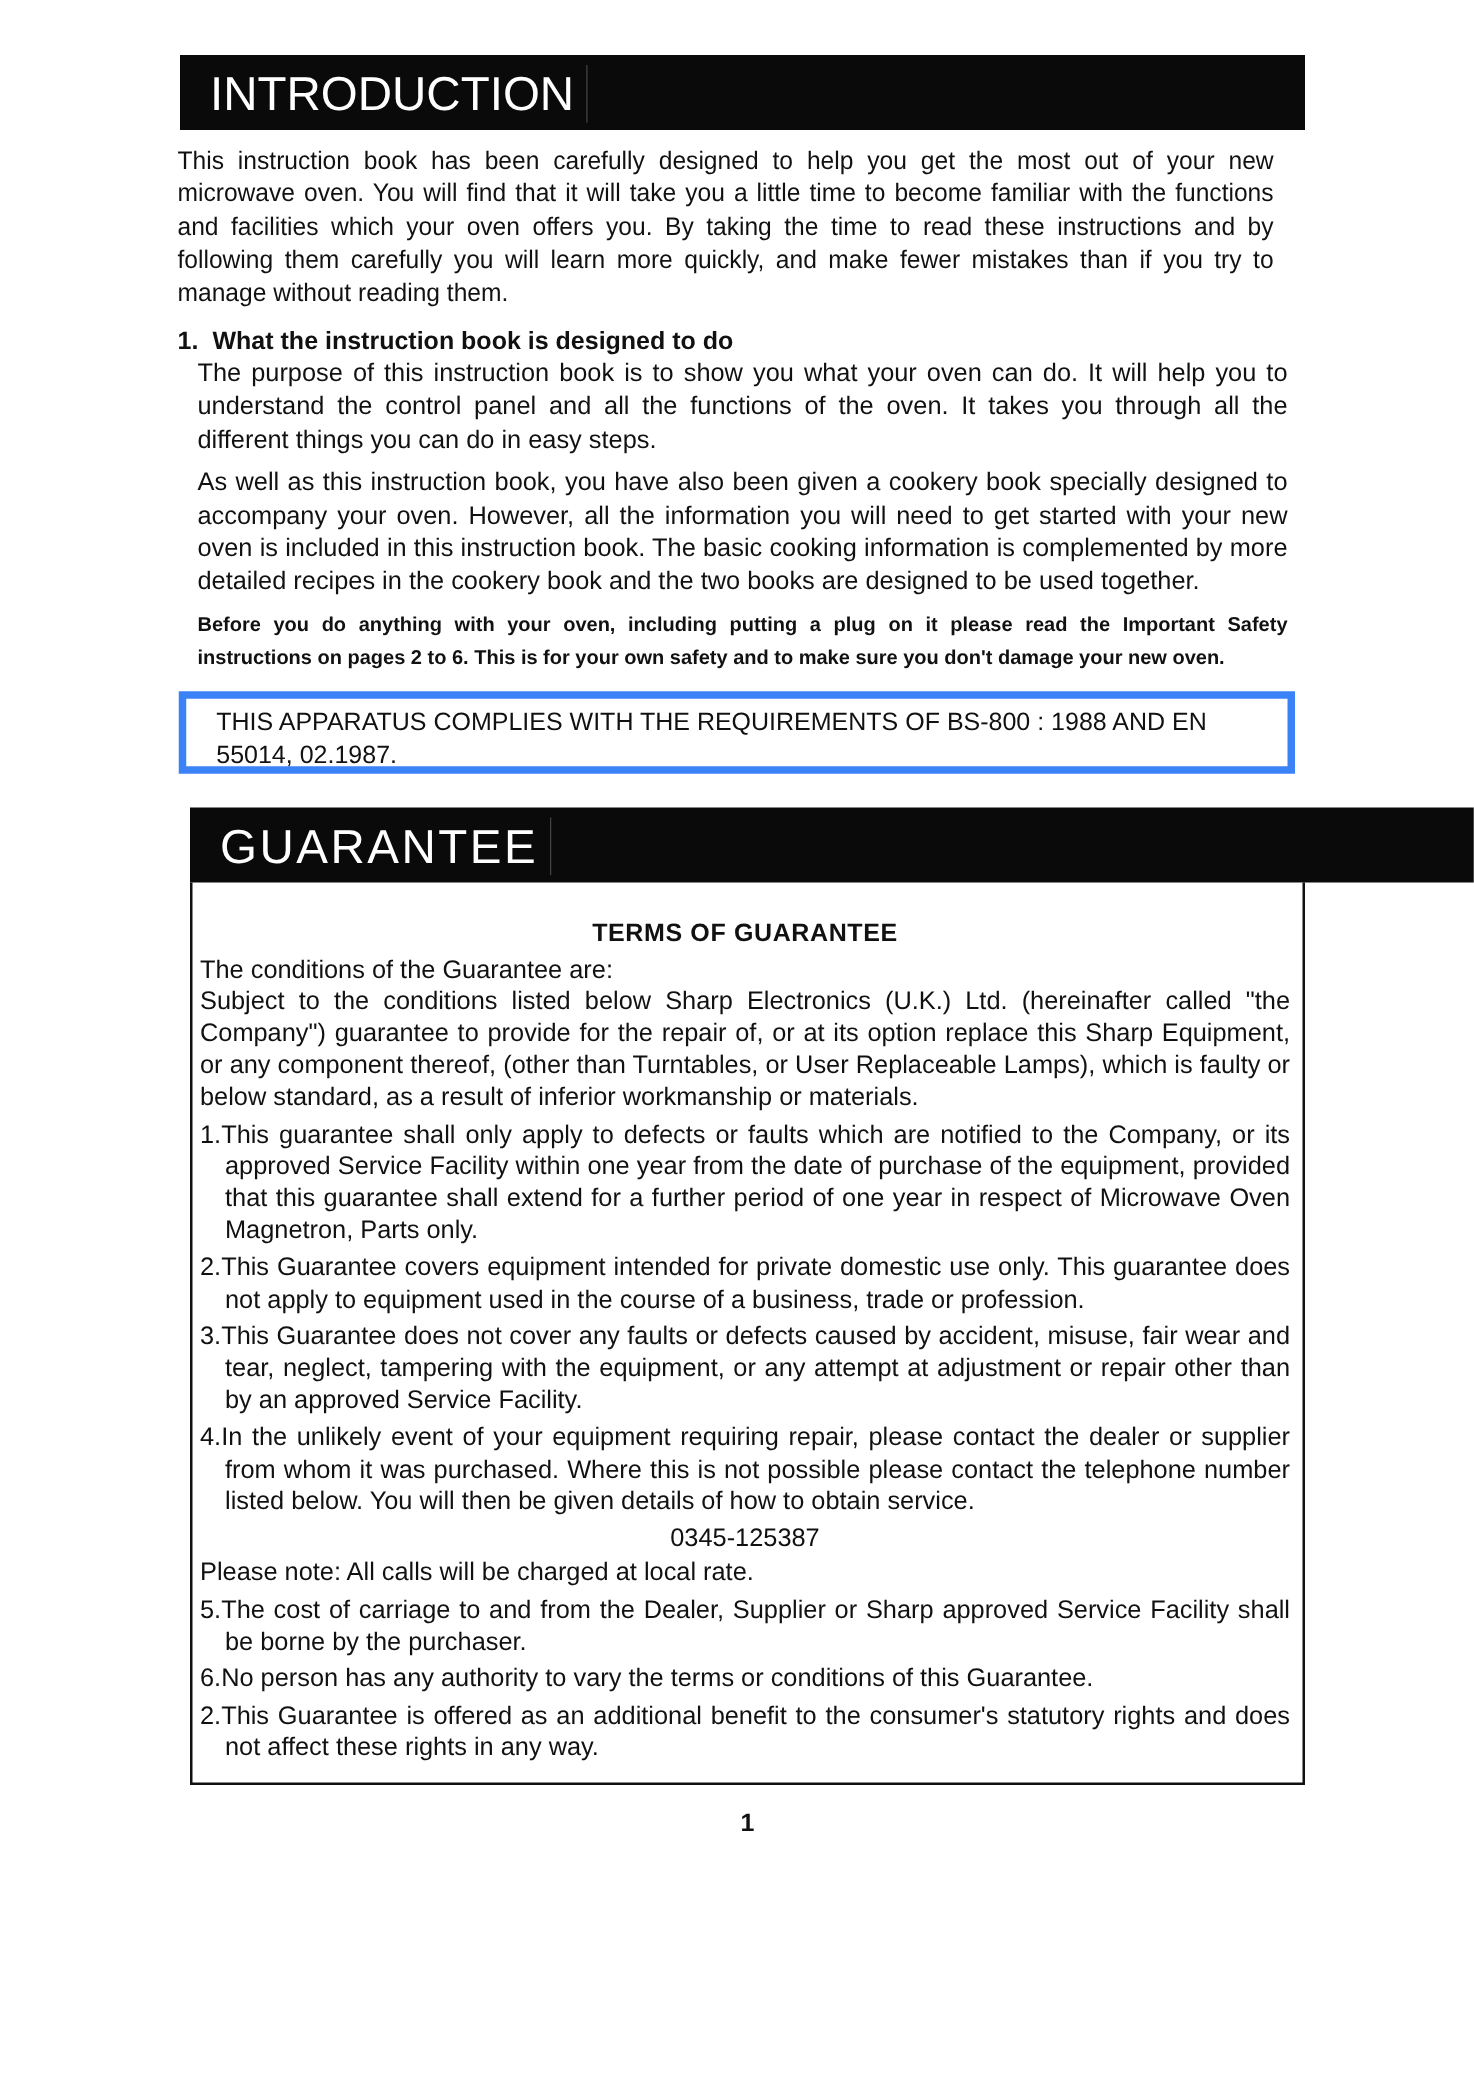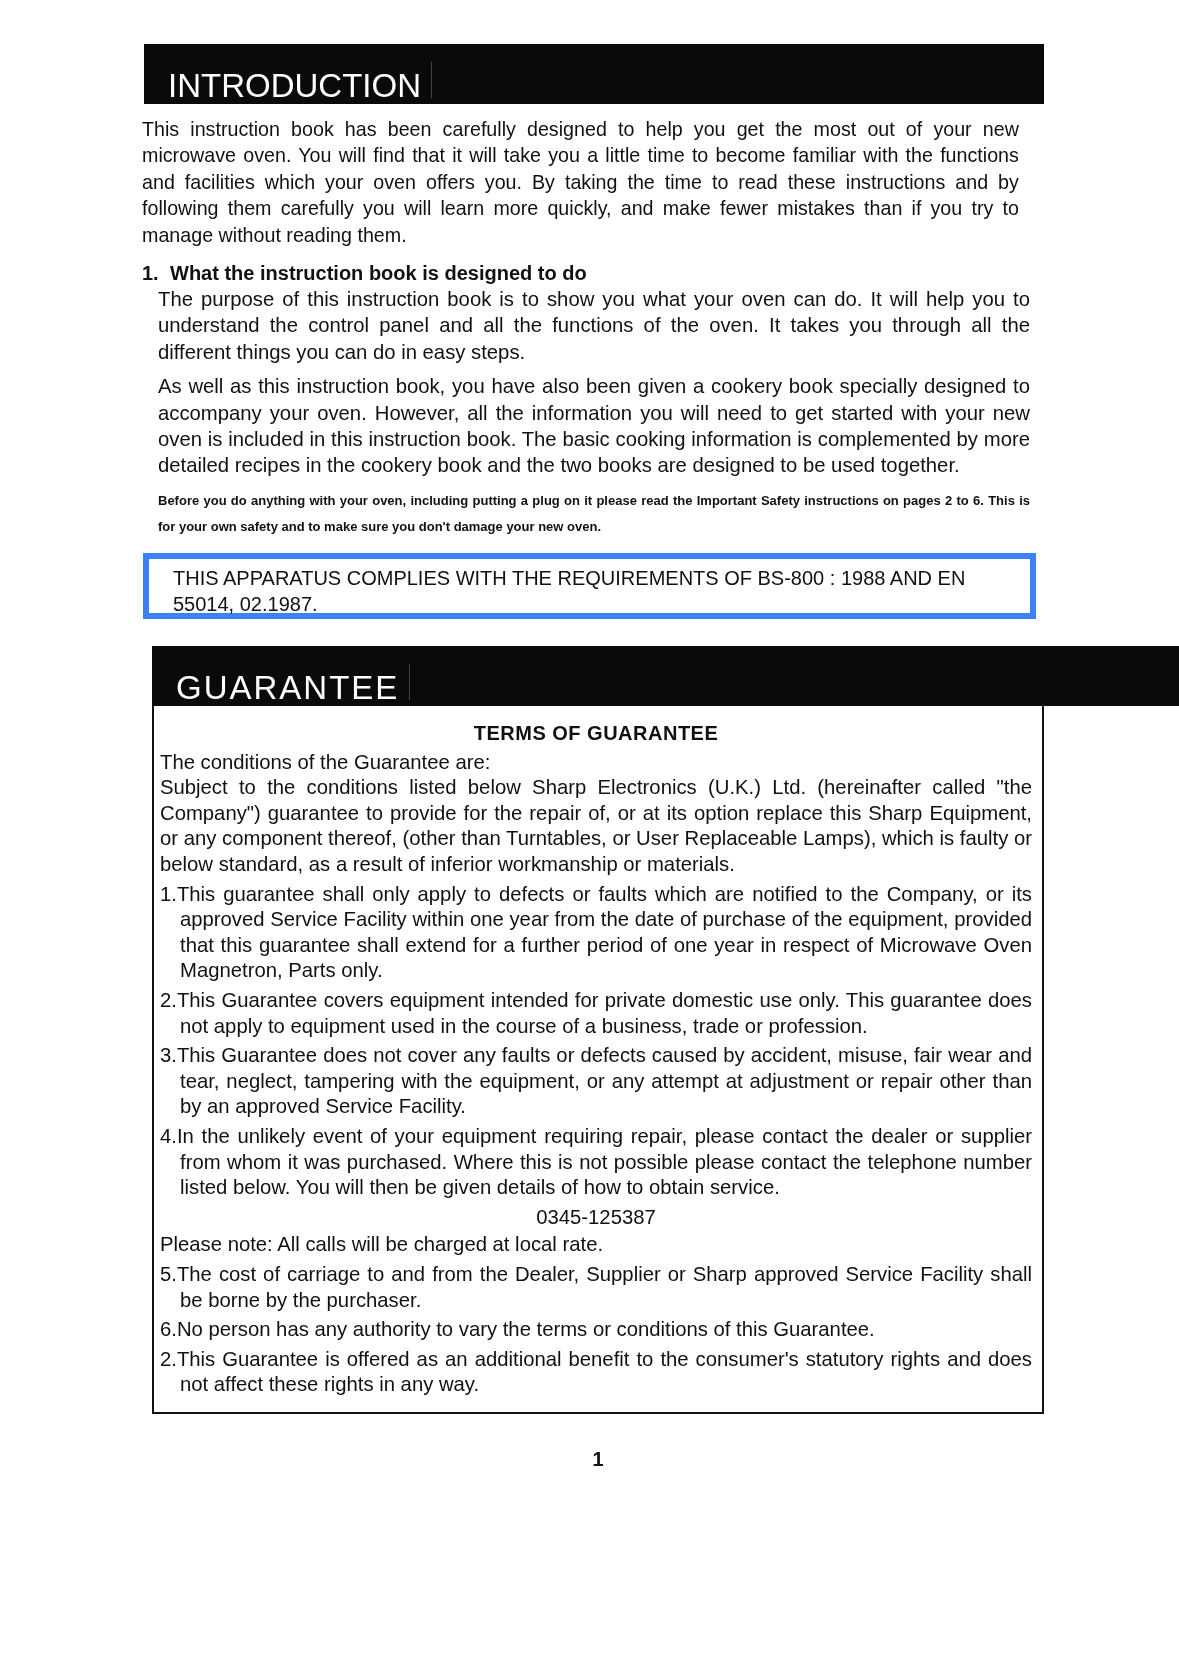--- a/index.html
+++ b/index.html
@@ -1,42 +1,42 @@
 <!DOCTYPE html>
 <html><head>
   <meta charset="utf-8">
   <style>
     html, body { margin: 0; padding: 0; background: #ffffff; }
     body { width: 1179px; height: 1671px; position: relative; overflow: hidden;
            font-family: "Liberation Sans Narrow", "Liberation Sans", sans-serif; color: #111; }
     .page { position: absolute; left: 146px; top: 44px; width: 900px; }
 
     .section-bar { background: #0a0a0a; height: 60px; position: relative; }
-    .section-bar .title { position: absolute; left: 12px; top: 18px; bottom: 6px; padding: 0 10px 0 12px;
-      color: #fff; font-size: 33px; line-height: 48px; border-right: 1px solid #444; letter-spacing: 0px; }
+    .section-bar .title { position: absolute; left: 12px; top: 8px; bottom: 6px; padding: 0 10px 0 12px;
+      color: #fff; font-size: 38px; line-height: 48px; border-right: 1px solid #444; letter-spacing: 0px; }
     .intro-bar { margin-left: -2px; width: 900px; }
     .guar-bar { width: 1038px; margin-left: 6px; height: 60px; }
     .guar-bar .title { letter-spacing: 2px; }
 
     .body-text { font-size: 20.3px; line-height: 26.4px; text-align: justify; }
     .intro-p { margin: 12px 0 0 -4px; width: 904px; transform: scaleX(0.97); transform-origin: left; }
     .intro-p span, .sub-p { display: block; }
 
     .item-head { margin: 12px 0 0 -4px; font-weight: bold; font-size: 20px; line-height: 26px; }
     .item-head .num { display: inline-block; width: 28px; }
     .sub { margin-left: 12px; width: 872px; }
     .sub-p { margin-top: 0; }
     .sub-p + .sub-p { margin-top: 8px; }
-    .bold-note { margin-top: 9px; font-weight: bold; font-size: 13px; line-height: 26.4px; text-align: justify; }
+    .bold-note { margin-top: 9px; font-weight: bold; font-size: 16px; line-height: 26.4px; text-align: justify; }
 
     .comply-box { margin: 12px 0 0 -3px; width: 893px; border: 6px solid #3b82f6; padding: 6px 0 6px 24px;
       box-sizing: border-box; font-size: 20px; line-height: 26px; height: 66px; }
 
     .guar-wrap { margin-top: 28px; margin-left: 6px; width: 892px; border: 2px solid #111; border-top: none;
-      box-sizing: border-box; padding: 10px 10px 14px 6px; position: relative; }
+      box-sizing: border-box; padding: 24px 10px 14px 6px; position: relative; }
     .terms-title { text-align: center; font-weight: bold; font-size: 20px; line-height: 26px; margin: 4px 0 4px; letter-spacing: 0.5px; }
     .g-para { font-size: 20.3px; line-height: 25.6px; text-align: justify; }
     .g-cond { margin-top: 4px; }
     .g-item { margin-top: 4px; padding-left: 20px; text-indent: -20px; }
     .phone { text-align: center; margin-top: 4px; }
     .note { margin-top: 2px; }
     .page-num { position: absolute; top: 1404px; left: 0; width: 904px; text-align: center; font-weight: bold; font-size: 20px; }
   </style>
 </head>
 <body>

